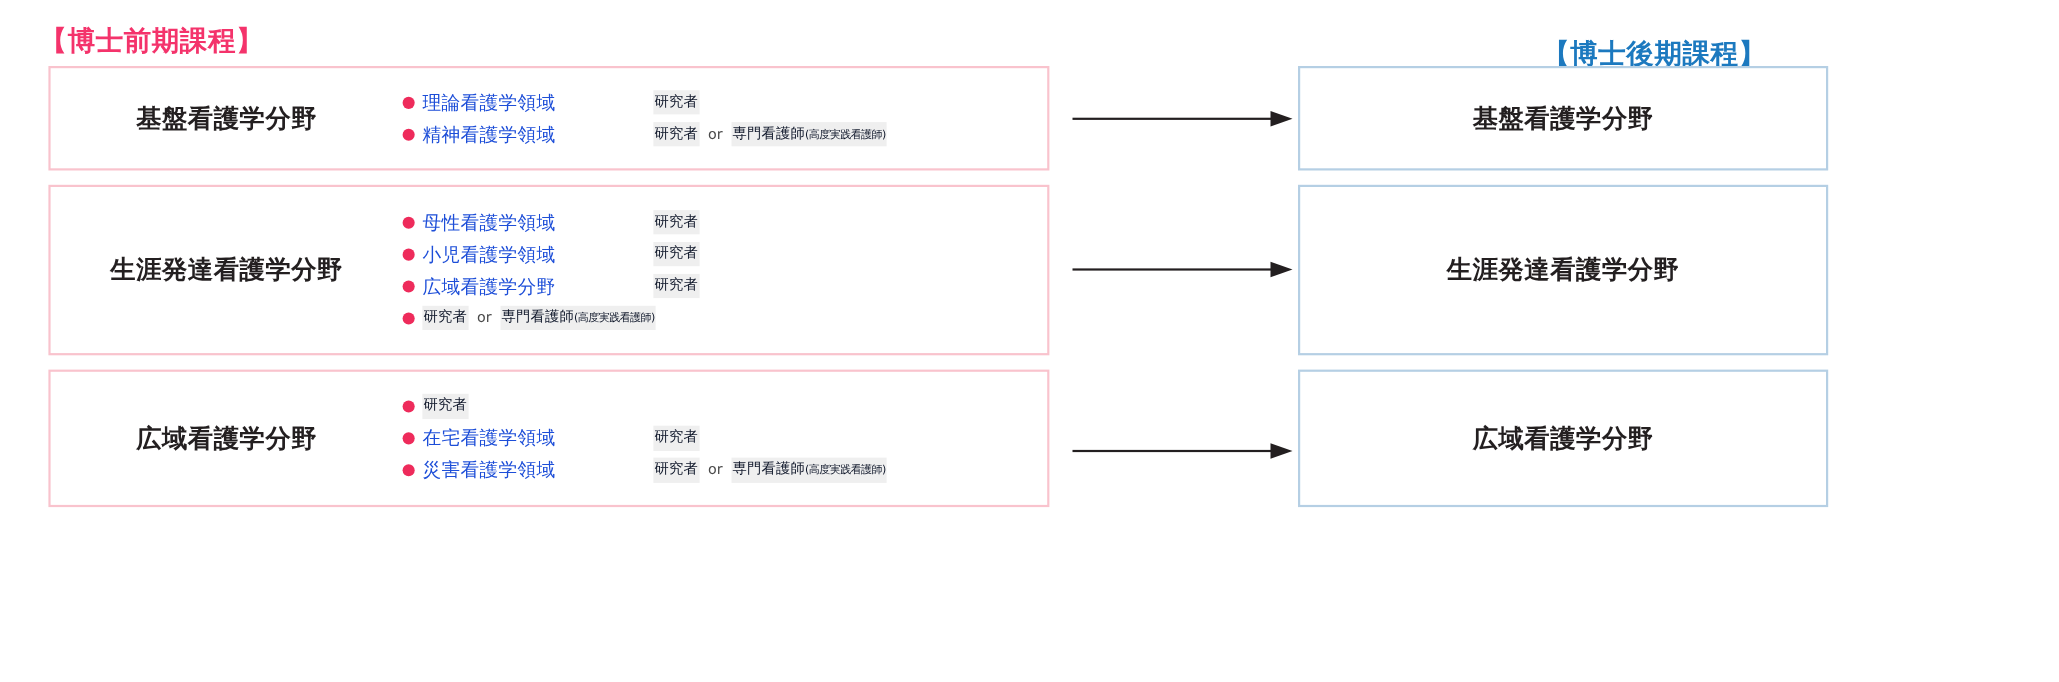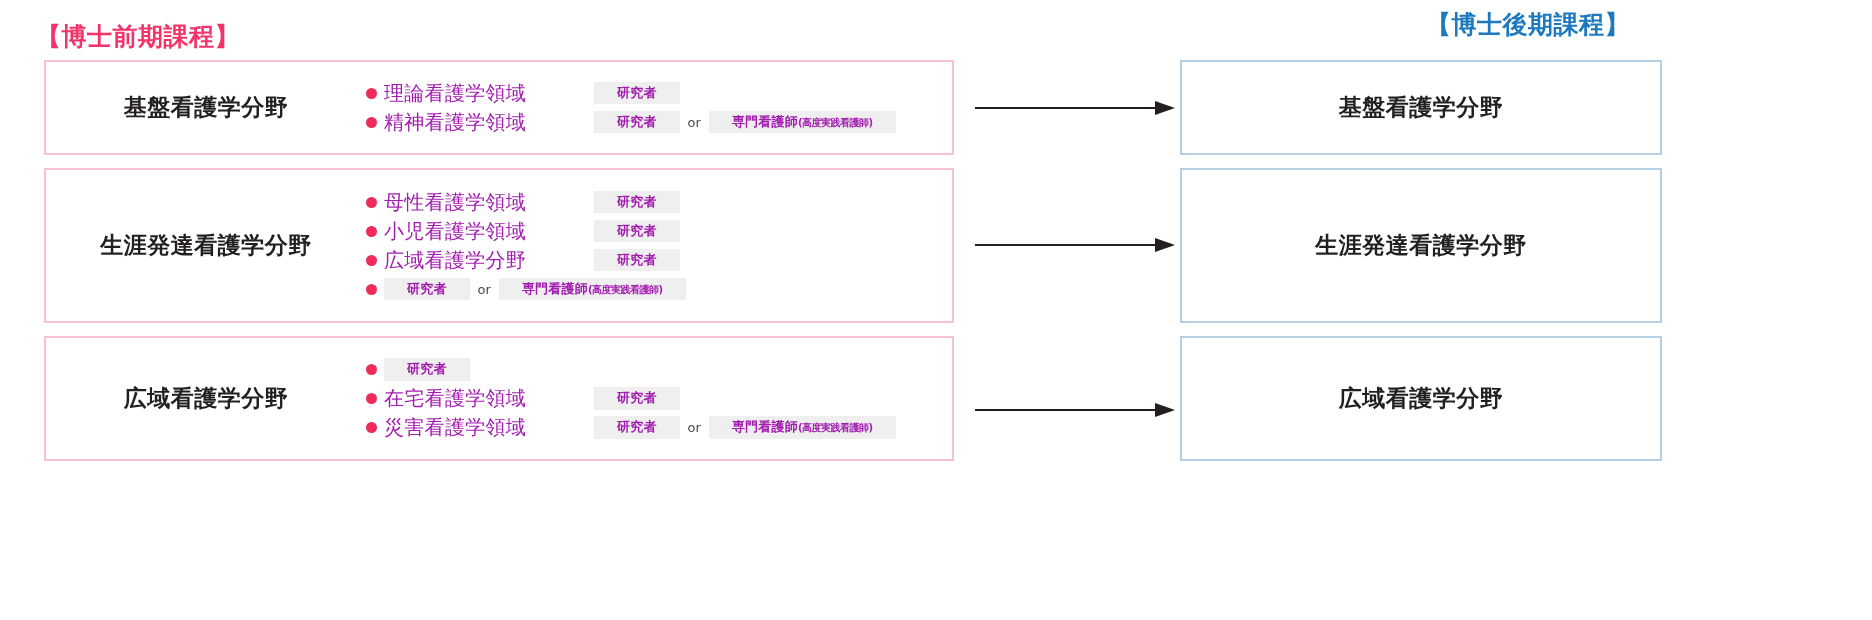--- a/index.html
+++ b/index.html
@@ -25,21 +25,21 @@
 
   
   .col-title {
     position: absolute;
     font-size: 25px;
     font-weight: bold;
     letter-spacing: 0.5px;
     white-space: nowrap;
   }
   .col-title.left  { left: 36px;  top: 20px; color: #f4336b; }
-  .col-title.right { left: 1402px; top: 8px; color: #1c79bf; margin-left: 24px; }
+  .col-title.right { left: 1402px; top: 32px; color: #1c79bf; }
 
   
   .left-col {
     position: absolute;
     left: 44px;
     top: 60px;
     width: 910px;
   }
   .m-box {
     border: 2px solid #f9c3cd;
@@ -75,39 +75,39 @@
   }
   .bullet {
     width: 11px;
     height: 11px;
     border-radius: 50%;
     background: #ee2b5b;
     flex: 0 0 11px;
     margin-right: 7px;
   }
   .area-label {
-    font-size: 20px;
-    color: #a21caf;
+    font-size: 17px;
+    color: #1d4ed8;
     white-space: nowrap;
     width: 210px;
     flex: 0 0 210px;
     letter-spacing: 0.3px;
     font-family: Liberation Mono, monospace;
   }
   .tags {
     display: flex;
     align-items: center;
     white-space: nowrap;
   }
   .tag {
     background: #efefef;
-    color: #a21caf;
+    color: #0f172a;
     font-size: 13px;
-    font-weight: bold;
-    padding: 3px 23px;
+    font-weight: normal;
+    padding: 3px 1px;
     line-height: 1.25;
     white-space: nowrap;
     letter-spacing: 0.2px;
   }
   .tag .sub {
     font-size: 10px;
     letter-spacing: -0.5px;
   }
   .or-text {
     font-size: 13px;

